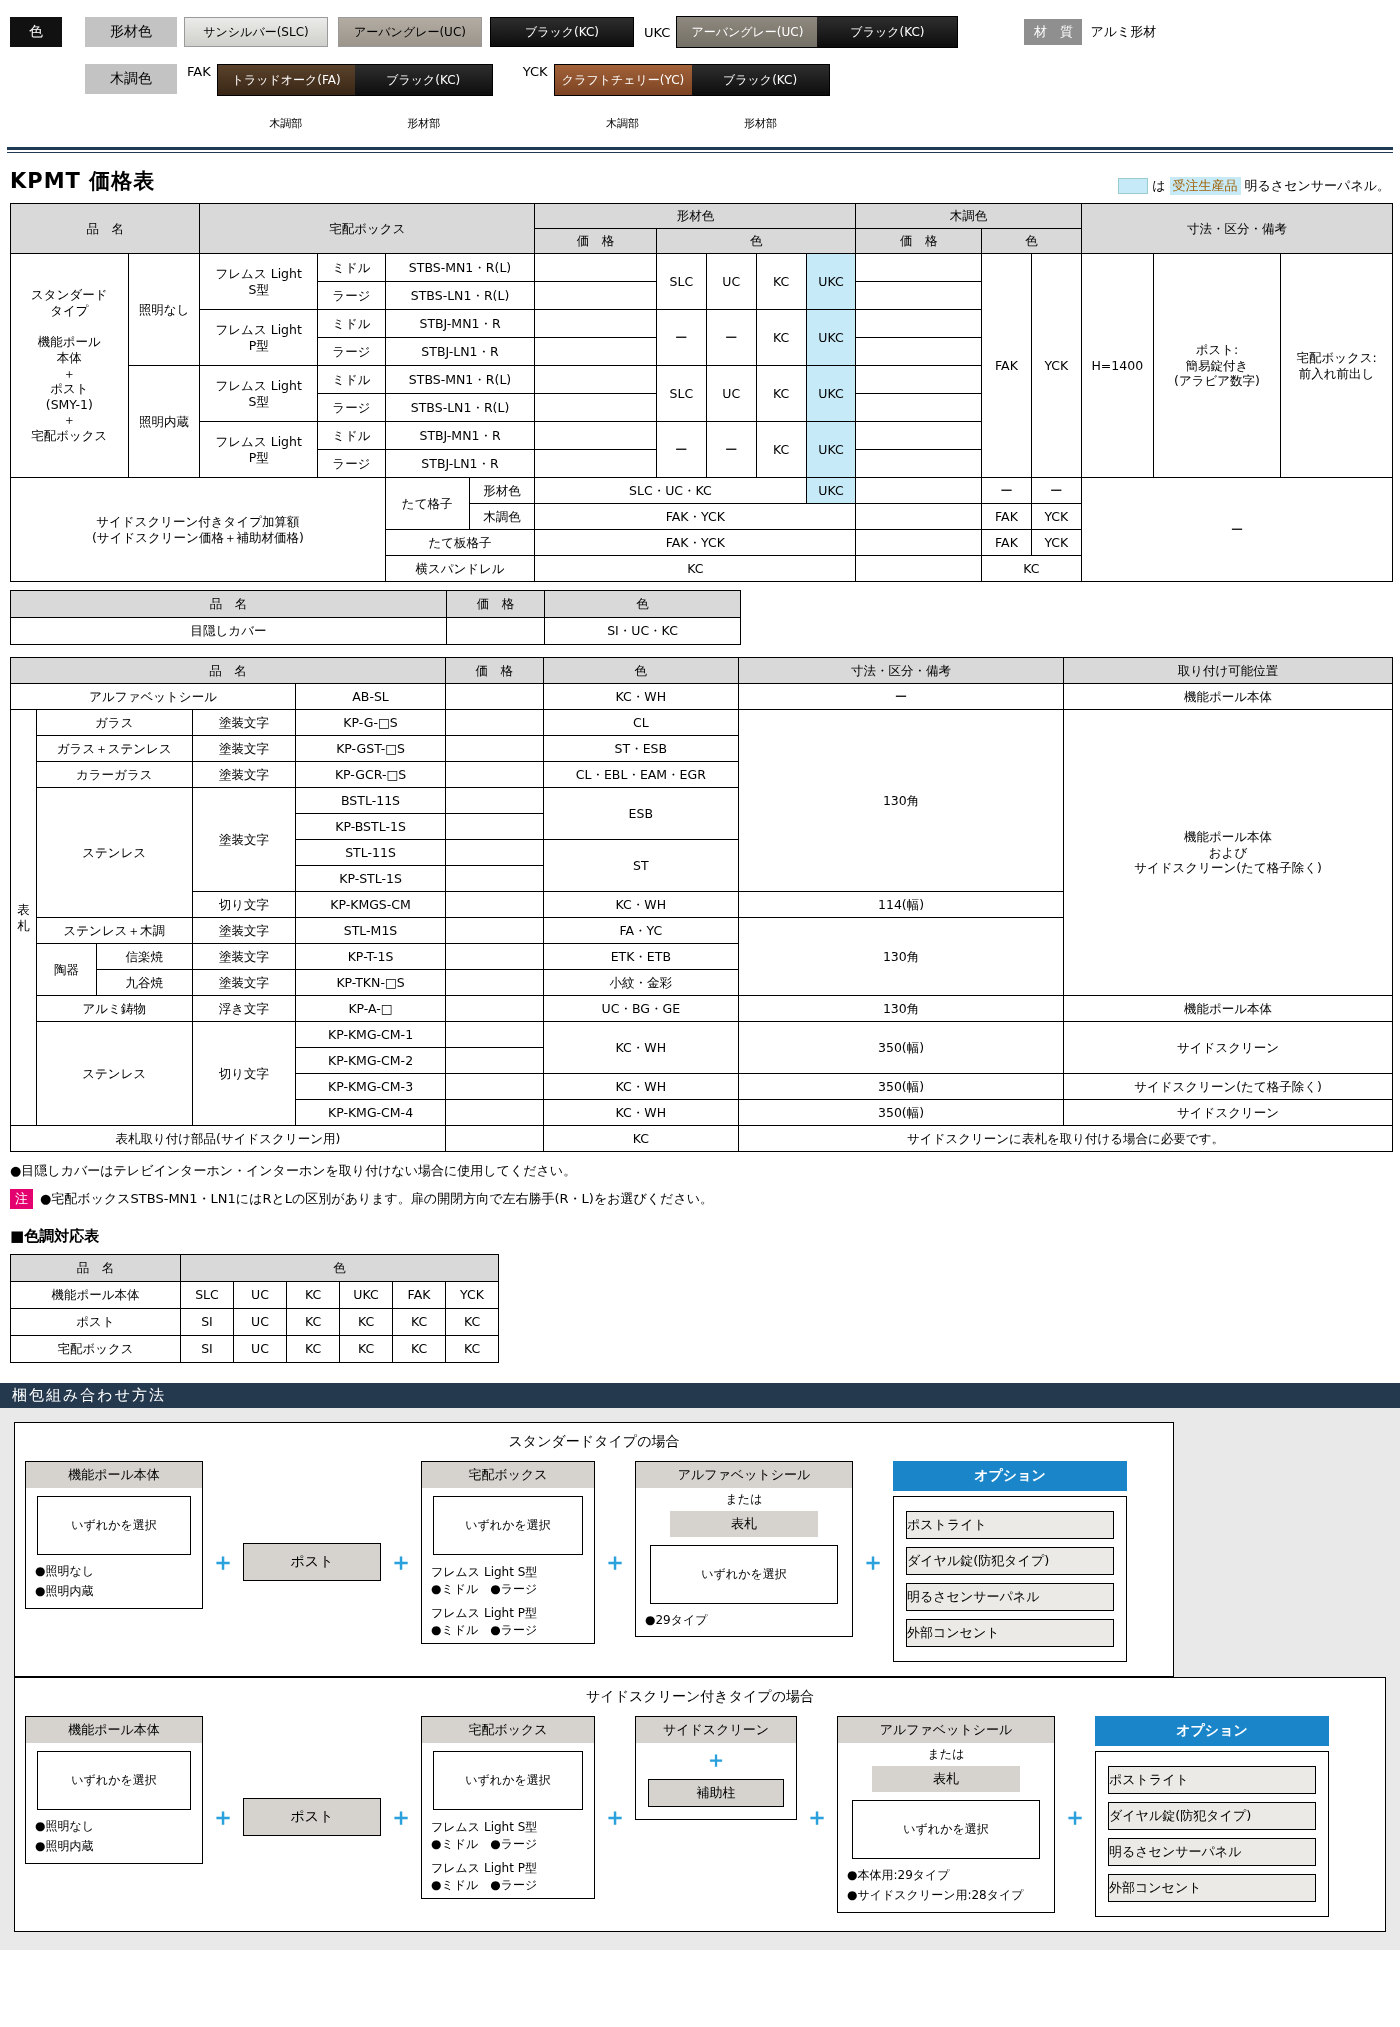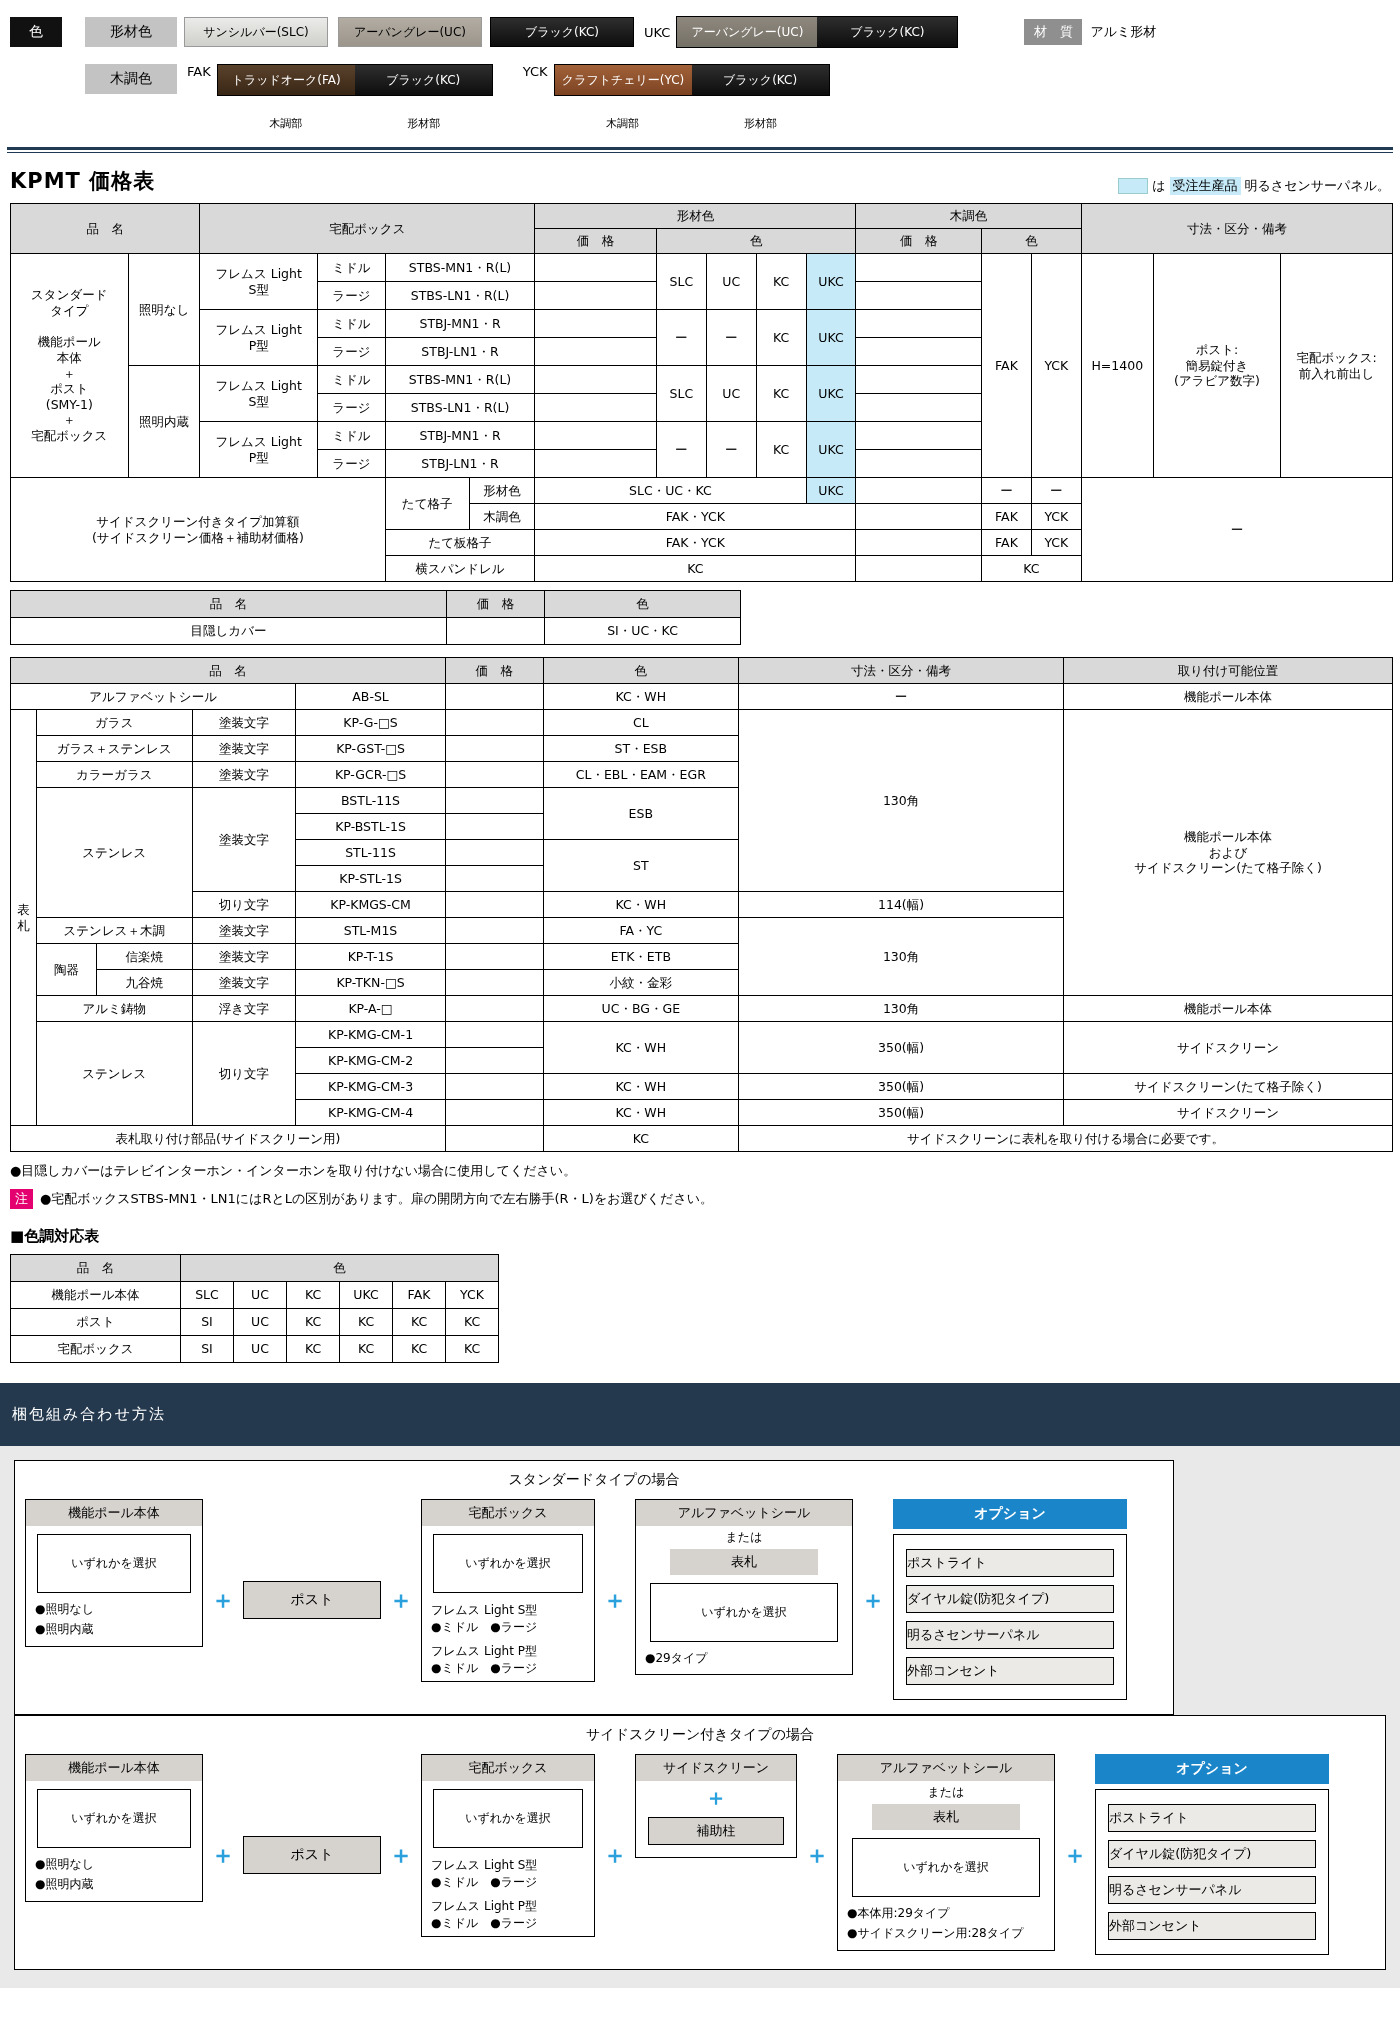--- a/index.html
+++ b/index.html
@@ -30,21 +30,21 @@
 .ml5{margin-left:10px}.ml6{margin-left:66px}.ml7{margin-left:75px}.ml8{margin-left:30px}
 .ukcwrap,.woodwrap{display:flex;align-items:flex-start}
 .ukcwrap{align-items:center}
 .matwrap{display:flex;align-items:center}
 
 .rule{border-top:3px solid #203a54;border-bottom:1px solid #203a54;height:6px;margin:2px 0 14px}
 .titlerow{display:flex;justify-content:space-between;align-items:flex-end;margin:0 3px 8px}
 .page-title{font-size:21px;font-weight:bold;letter-spacing:1px}
 .ordernote{display:flex;align-items:center;gap:4px;font-size:13px}
 .swblue{width:30px;height:16px;background:#c6eaf7;border:1px solid #9cc;display:inline-block}
-.orderbadge{background:#c6eaf7;color:#000000;padding:0 3px}
+.orderbadge{background:#c6eaf7;color:#a16207;padding:0 3px}
 
 table.t{border-collapse:collapse;table-layout:fixed;margin-left:3px}
 .t td{border:1px solid #000;text-align:center;vertical-align:middle;padding:1px 2px;font-size:12.5px;line-height:1.25;overflow:hidden}
 .gh{background:#d9d9d9}
 .bl{background:#c6eaf7}
 .ml{white-space:pre-line}
 .main tr{height:28px}
 .main tr.hr{height:25px}
 .main tr.sr{height:26px}
 .cover tr{height:27px}
@@ -52,21 +52,21 @@
 .cmap tr{height:27px}
 .gap8{height:8px}.gap12{height:12px}
 
 .notes{margin:10px 3px 0;font-size:13px}
 .notes .line{margin-bottom:9px;display:flex;align-items:center}
 .chu{background:#e4006f;color:#fff;padding:1px 5px;margin-right:7px;font-size:13px}
 
 .cmap-title{font-size:15px;font-weight:bold;margin:18px 3px 8px}
 
 .pack{margin:20px 0 0}
-.pack-header{background:#24384e;color:#fff;font-size:15px;padding:22px 12px;letter-spacing:2px}
+.pack-header{background:#24384e;color:#fff;font-size:15px;padding:3px 12px;letter-spacing:2px}
 .pack-body{background:#e9e9e9;padding:14px 14px 18px}
 .case{background:#fff;border:1px solid #000;margin-bottom:0;padding:6px 10px 14px}
 .case1{width:1160px}
 .case2{width:1372px}
 .case-title{text-align:center;font-size:14px;padding:4px 0 10px}
 .flow{display:flex;align-items:flex-start}
 .plus{align-self:center;color:#2aa1dc;font-size:24px;font-weight:bold;padding:0 8px}
 .fbox{border:1px solid #000;background:#fff}
 .bartitle{background:#d6d3cf;text-align:center;font-size:13px;padding:4px 2px}
 .selbox{border:1px solid #000;margin:8px auto 6px;padding:20px 4px;font-size:12px;width:87%;text-align:center;background:#fff}

